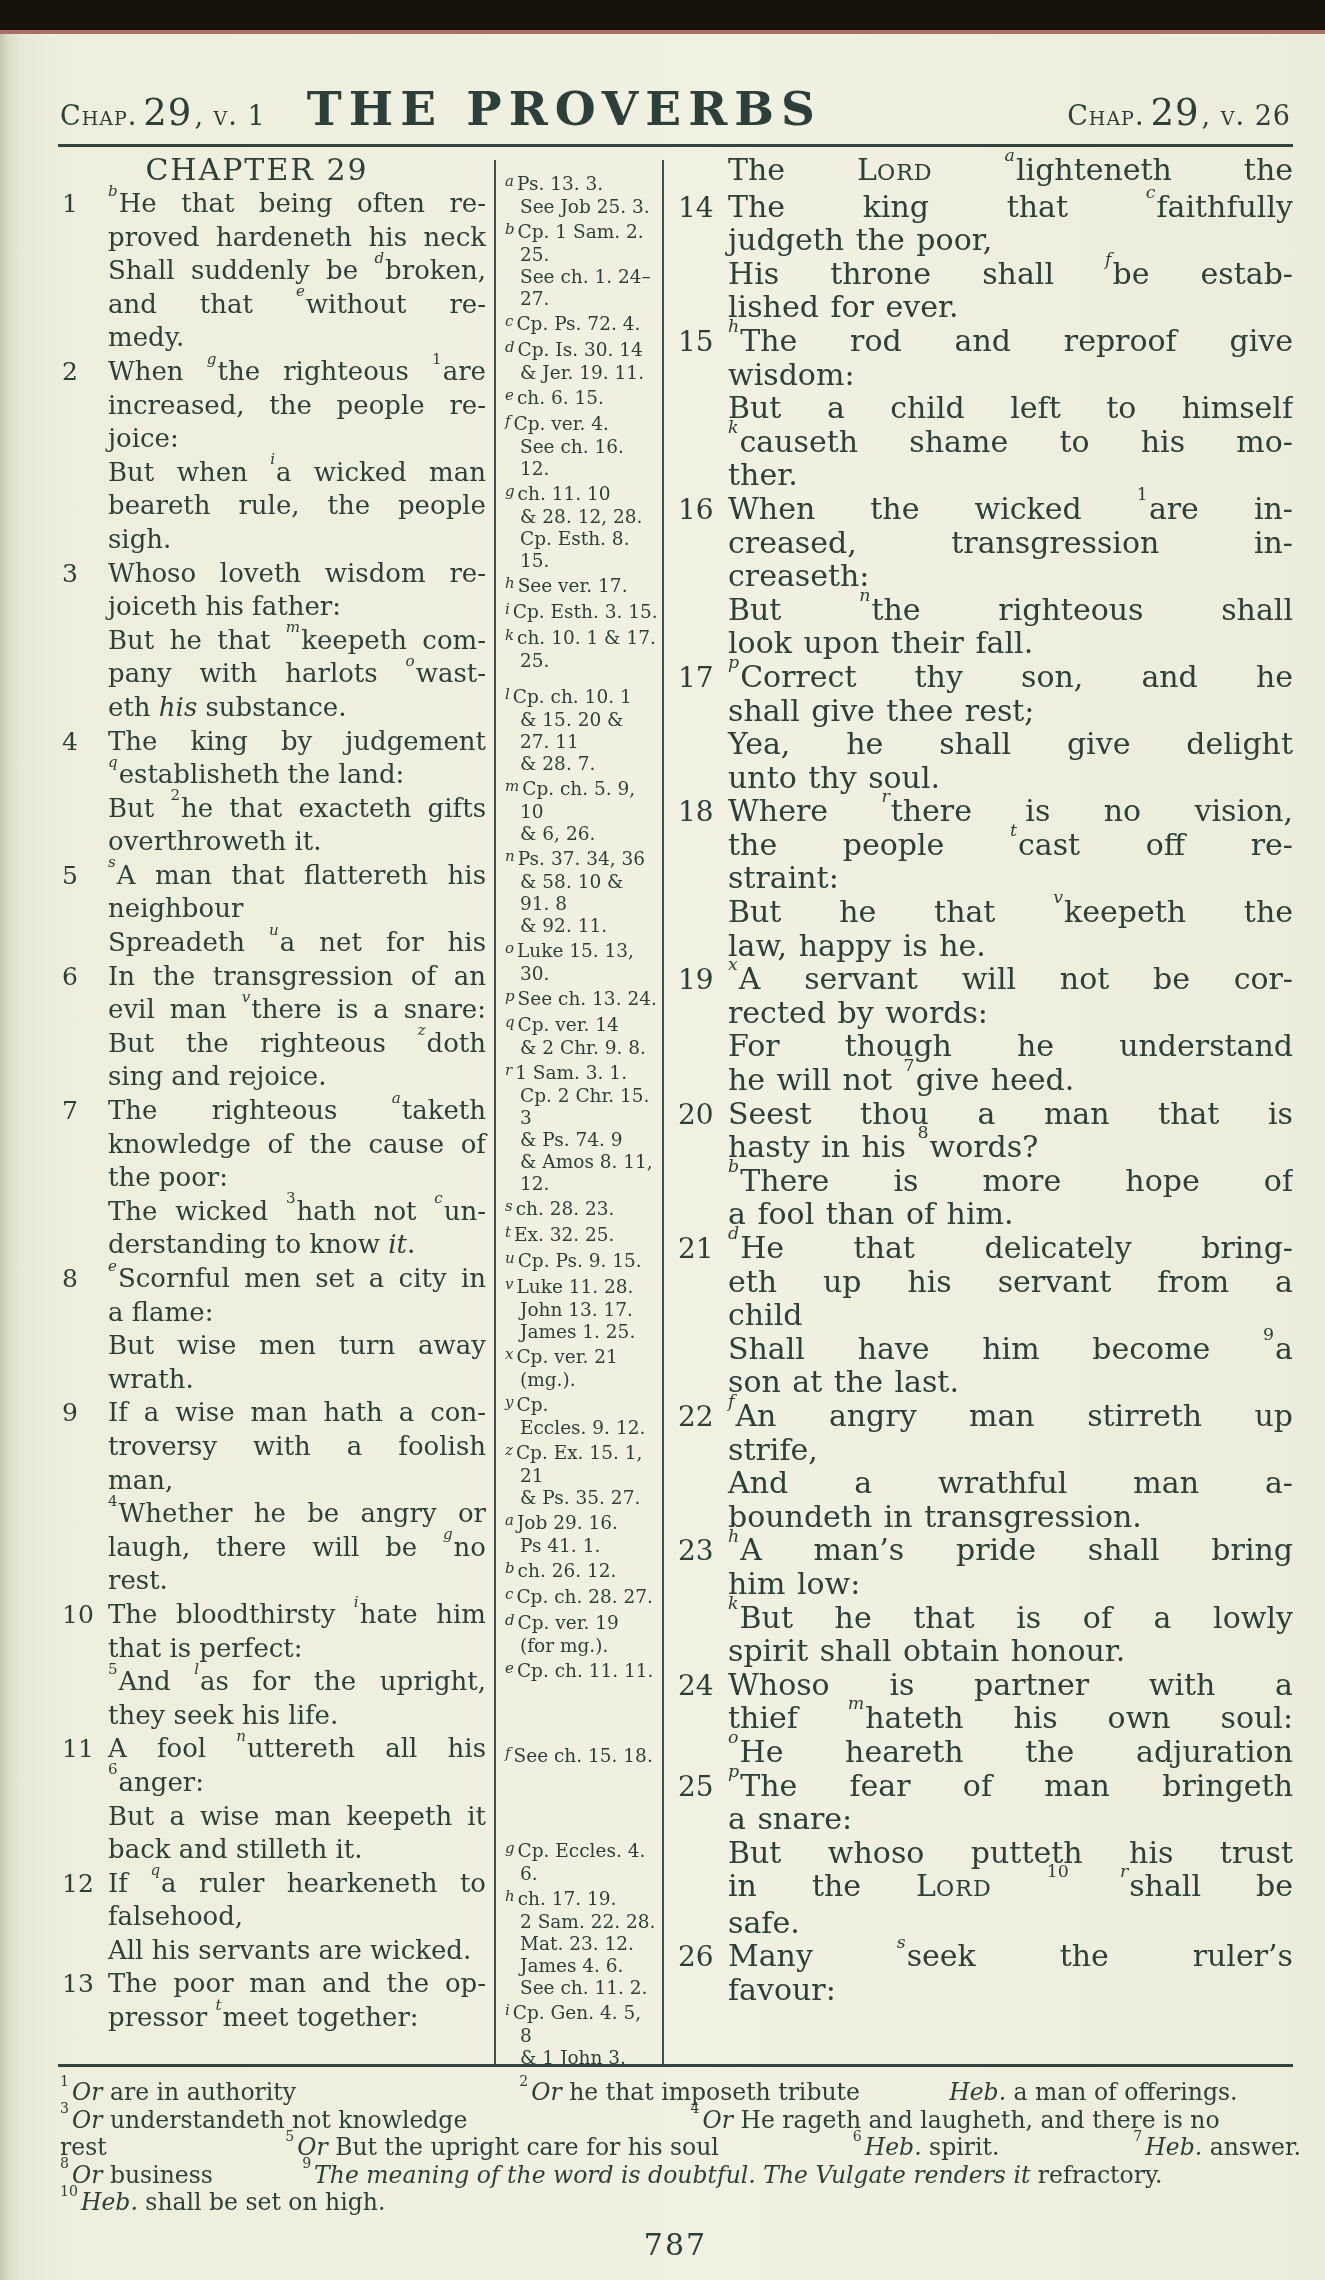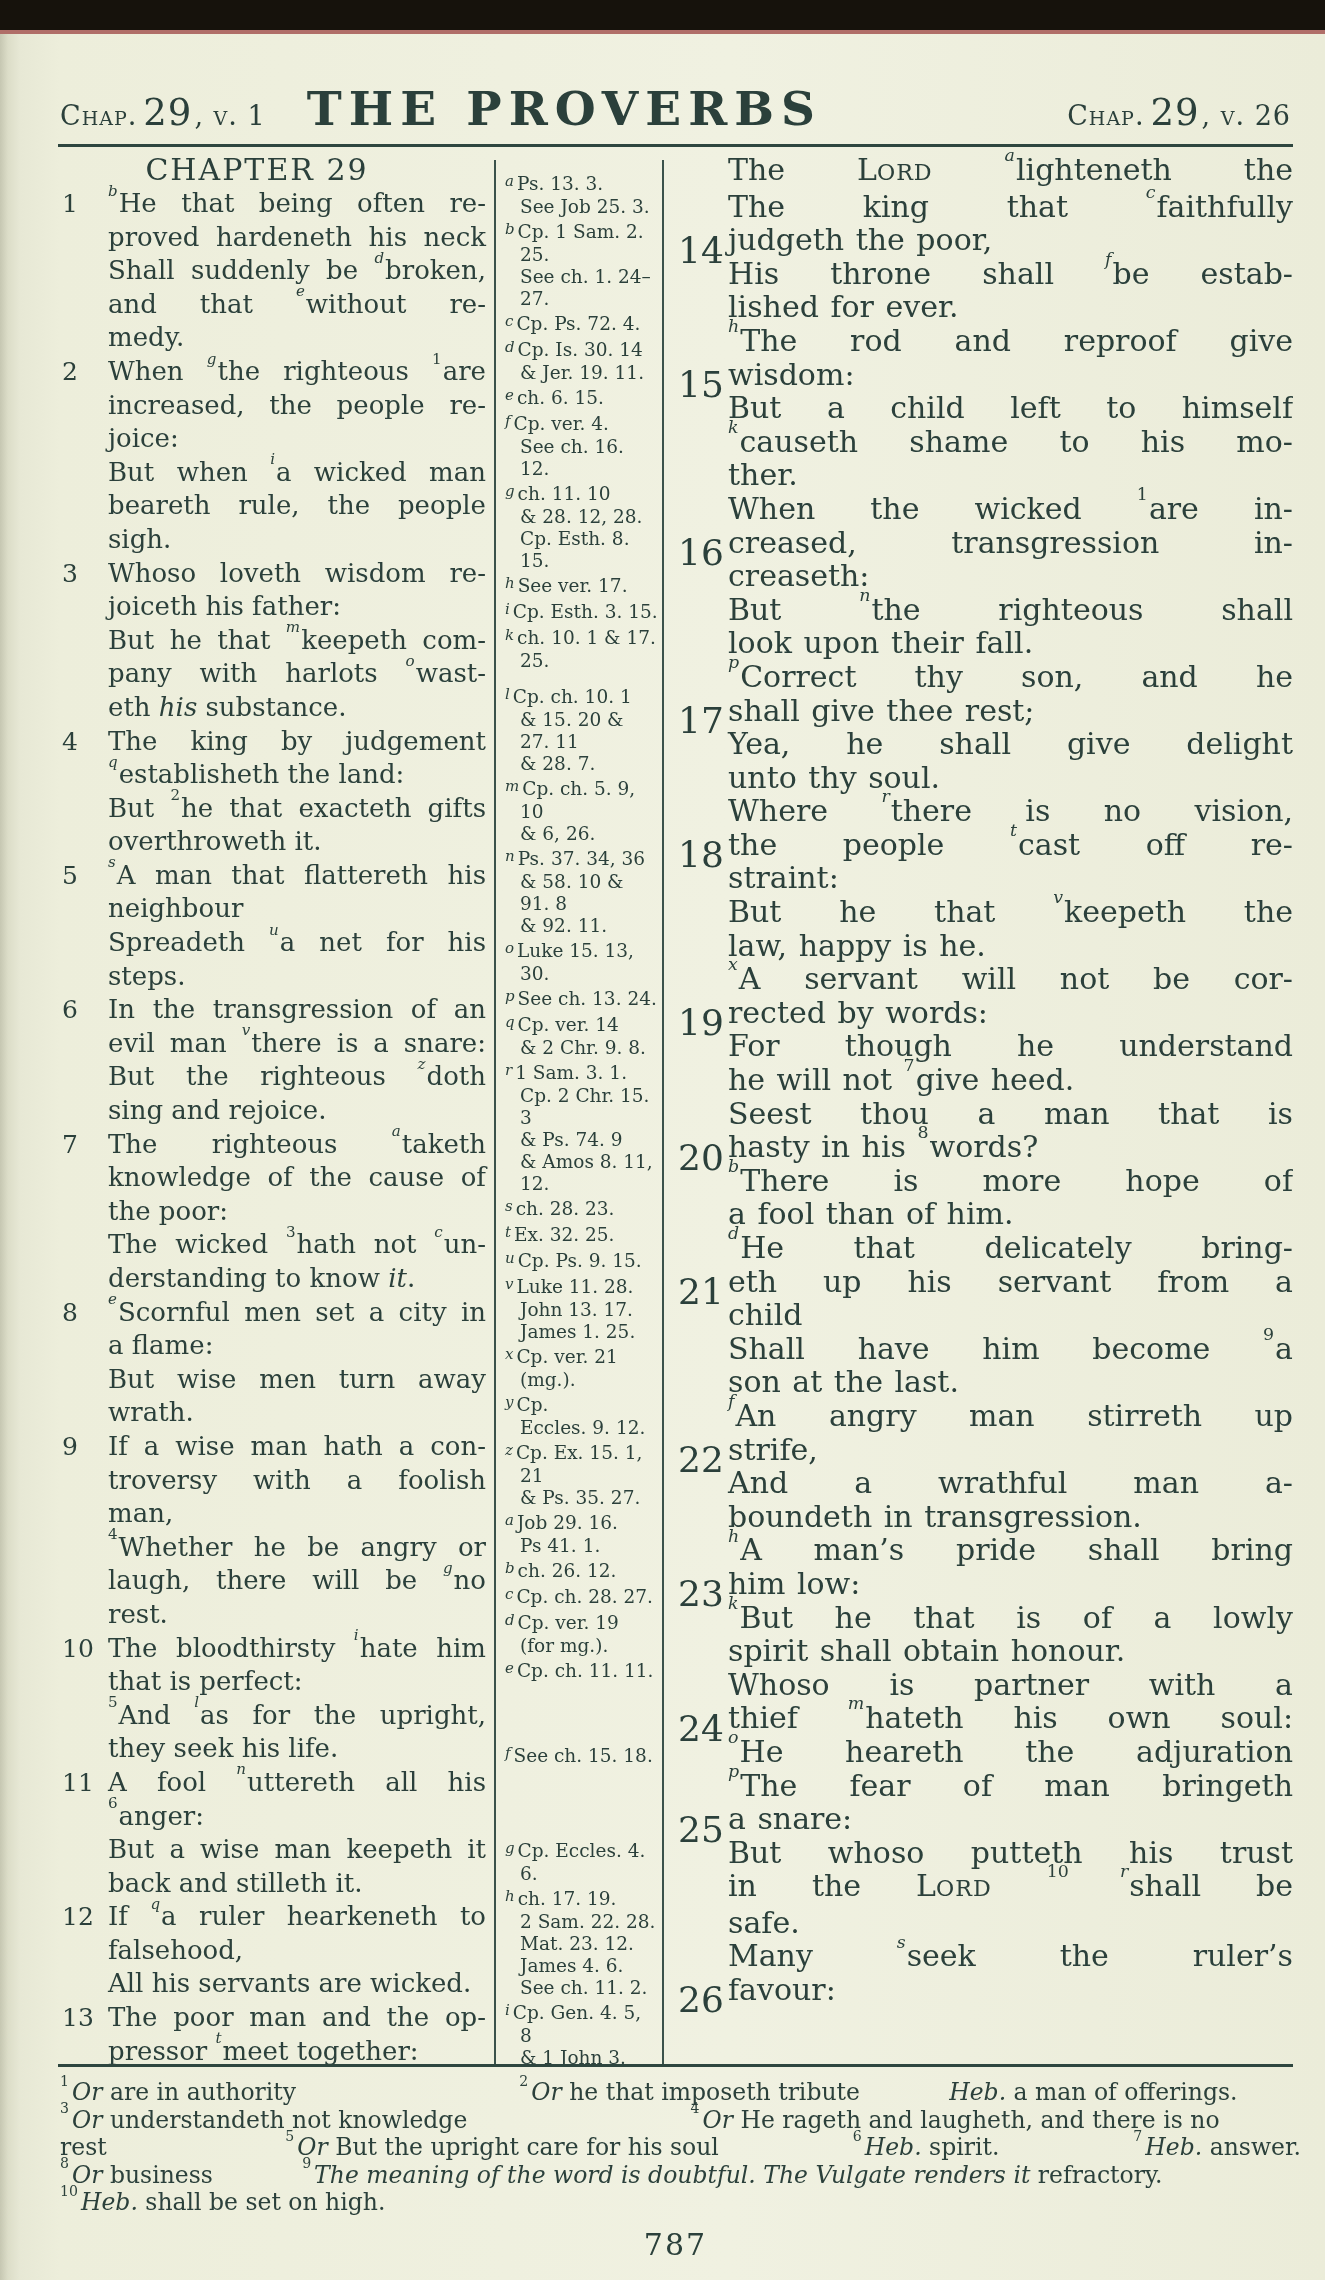--- a/index.html
+++ b/index.html
@@ -30,21 +30,21 @@
   .col-left{padding:6px 8px 0 0;}
   .col-refs{
     border-left:2px solid #3b524b;border-right:2px solid #3b524b;
     padding:10px 4px 0 9px;font-size:18.5px;line-height:22px;overflow:hidden;margin-top:13px;
   }
   .col-right{padding:6px 0 0 14px;font-size:30px;}
   .chap-heading{font-size:30px;letter-spacing:2px;text-align:center;line-height:34px;padding-right:30px;font-weight:500;}
   .verse{position:relative;padding-left:50px;font-size:26px;}
   .col-right .verse{font-size:30px;word-spacing:2px;}
   .vnum{position:absolute;left:4px;top:2px;font-size:25px;}
-  .col-right .vnum{font-size:36px;left:0;top:1px;margin-top:39px;}
+  .col-right .vnum{font-size:28px;left:0;top:1px;}
   .ln{line-height:33.6px;text-align:justify;text-align-last:justify;}
   .ln.short{text-align-last:left;}
   sup.sup{font-size:.58em;line-height:0;position:relative;top:-.45em;margin-right:1px;}
   .sc{font-size:.74em;letter-spacing:1px;}
   
   .ref{padding-left:15px;text-indent:-15px;margin-top:3px;}
   .rl{font-size:15px;position:relative;top:-4px;margin-right:3px;}
   
   .footnotes{border-top:3px solid #2e463f;margin-top:0;padding:12px 0 0 2px;font-size:23.5px;}
   .fn{line-height:27.5px;white-space:nowrap;}
@@ -98,21 +98,20 @@
             <div class="ln">The king by judgement</div>
             <div class="ln short"><sup class="sup"><i>q</i></sup>establisheth the land:</div>
             <div class="ln">But <sup class="sup">2</sup>he that exacteth gifts</div>
             <div class="ln short">overthroweth it.</div>
           </div>
           <div class="verse">
             <span class="vnum">5</span>
             <div class="ln"><sup class="sup"><i>s</i></sup>A man that flattereth his</div>
             <div class="ln short">neighbour</div>
             <div class="ln">Spreadeth <sup class="sup"><i>u</i></sup>a net for his</div>
-            <div class="ln short">steps.</div>
           </div>
           <div class="verse">
             <span class="vnum">6</span>
             <div class="ln">In the transgression of an</div>
             <div class="ln">evil man <sup class="sup"><i>v</i></sup>there is a snare:</div>
             <div class="ln">But the righteous <sup class="sup"><i>z</i></sup>doth</div>
             <div class="ln short">sing and rejoice.</div>
           </div>
           <div class="verse">
             <span class="vnum">7</span>

